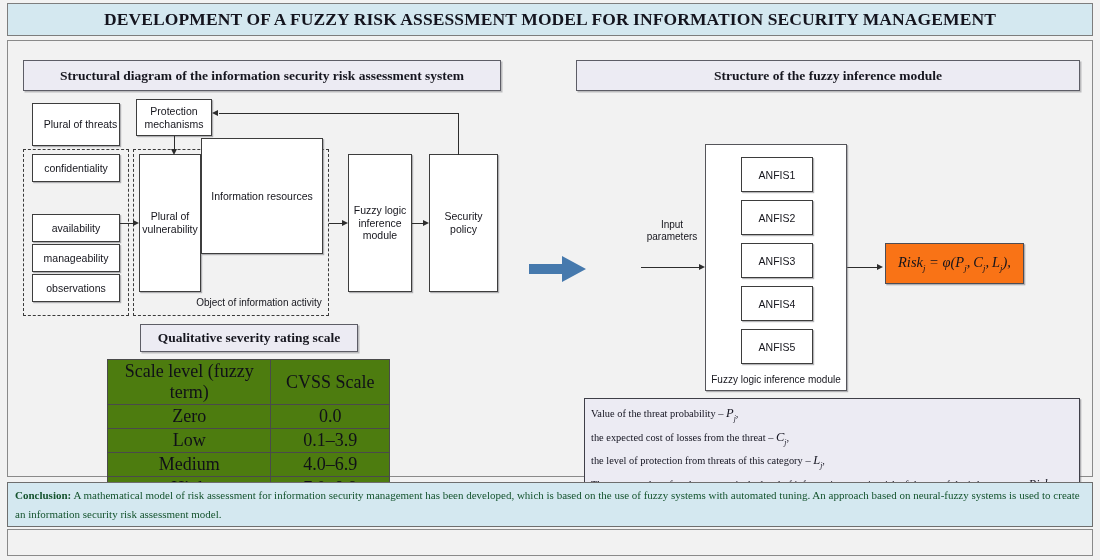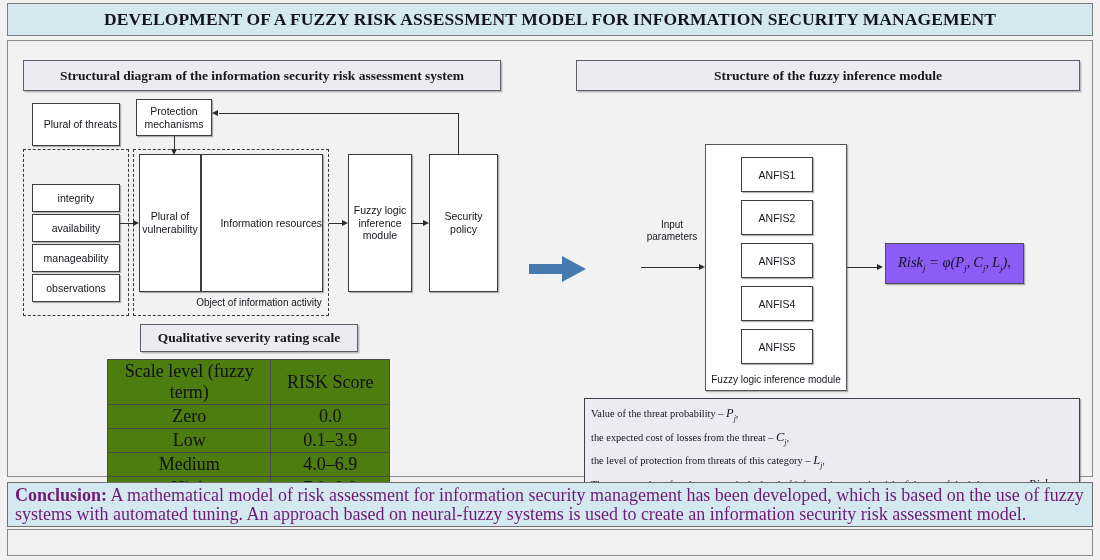--- a/index.html
+++ b/index.html
@@ -228,21 +228,21 @@
     line-height: 1.2;
   }
 
   
   .formula-box {
     position: absolute;
     left: 877px;
     top: 202px;
     width: 139px;
     height: 41px;
-    background: #8b5cf6;
+    background: #f97316;
     border: 1px solid #4d4d55;
     box-sizing: border-box;
     display: flex; align-items: center; justify-content: center;
     box-shadow: 1.3px 1.3px 0 rgba(110,110,115,0.5);
   }
   .formula-box .ftext {
     font-family: "Liberation Serif", serif;
     font-style: italic;
     font-size: 14.5px;
     color: #14141c;
@@ -287,23 +287,23 @@
     width: 1086px;
     height: 45px;
     background: #d4e8f0;
     border: 1px solid #6e6e6e;
     box-sizing: border-box;
     padding: 3px 7px;
   }
   .conclusion p {
     margin: 0;
     font-family: "Liberation Serif", serif;
-    font-size: 18px;
+    font-size: 11px;
     line-height: 19px;
-    color: #701a75;
+    color: #14532d;
   }
   .conclusion b { font-weight: bold; }
   .bottom-strip {
     position: absolute;
     left: 7px;
     top: 529px;
     width: 1086px;
     height: 27px;
     background: #f2f2f2;
     border: 1px solid #8a8a8a;
@@ -324,22 +324,22 @@
     <div class="panel-head" id="panel-head-left">
       <span>Structural diagram of the information security risk assessment system</span>
     </div>
 
     <div class="dbox" style="left:24px; top:62px; width:88px; height:43px;padding-left:9px;">
       <span>Plural of threats</span>
     </div>
 
     <div class="dashed-group" style="left:15px; top:108px; width:106px; height:167px;"></div>
 
-    <div class="dbox" style="left:24px; top:143px; width:88px; height:28px;">
-      <span>integrity</span>
+    <div class="dbox" style="left:24px; top:113px; width:88px; height:28px;">
+      <span>confidentiality</span>
     </div>
     <div class="dbox" style="left:24px; top:173px; width:88px; height:28px;">
       <span>availability</span>
     </div>
     <div class="dbox" style="left:24px; top:203px; width:88px; height:28px;">
       <span>manageability</span>
     </div>
     <div class="dbox" style="left:24px; top:233px; width:88px; height:28px;">
       <span>observations</span>
     </div>
@@ -347,21 +347,21 @@
     <div class="dbox" style="left:128px; top:58px; width:76px; height:37px;">
       <span>Protection mechanisms</span>
     </div>
 
     <div class="dashed-group" style="left:125px; top:108px; width:196px; height:167px;"></div>
     <div class="group-caption" style="left:125px; top:256px; width:196px;">Object of information activity</div>
 
     <div class="dbox" style="left:131px; top:113px; width:62px; height:138px;">
       <span>Plural of vulnerability</span>
     </div>
-    <div class="dbox" style="left:193px; top:113px; width:122px; height:138px;justify-content:flex-end;">
+    <div class="dbox" style="left:193px; top:97px; width:122px; height:116px;">
       <span>Information resources</span>
     </div>
 
     <div class="dbox" style="left:340px; top:113px; width:64px; height:138px;">
       <span>Fuzzy logic inference module</span>
     </div>
 
     <div class="dbox" style="left:421px; top:113px; width:69px; height:138px;">
       <span>Security policy</span>
     </div>
@@ -386,21 +386,21 @@
       <span>Qualitative severity rating scale</span>
     </div>
     <table class="scale">
       <colgroup>
           <col class="c1">
           <col class="c2">
         </colgroup>
       <thead>
         <tr>
           <th>Scale level (fuzzy term)</th>
-          <th>RISK Score</th>
+          <th>CVSS Scale</th>
         </tr>
       </thead>
       <tbody>
         <tr>
           <td>Zero</td>
           <td>0.0</td>
         </tr>
         <tr>
           <td>Low</td>
           <td>0.1–3.9</td>

